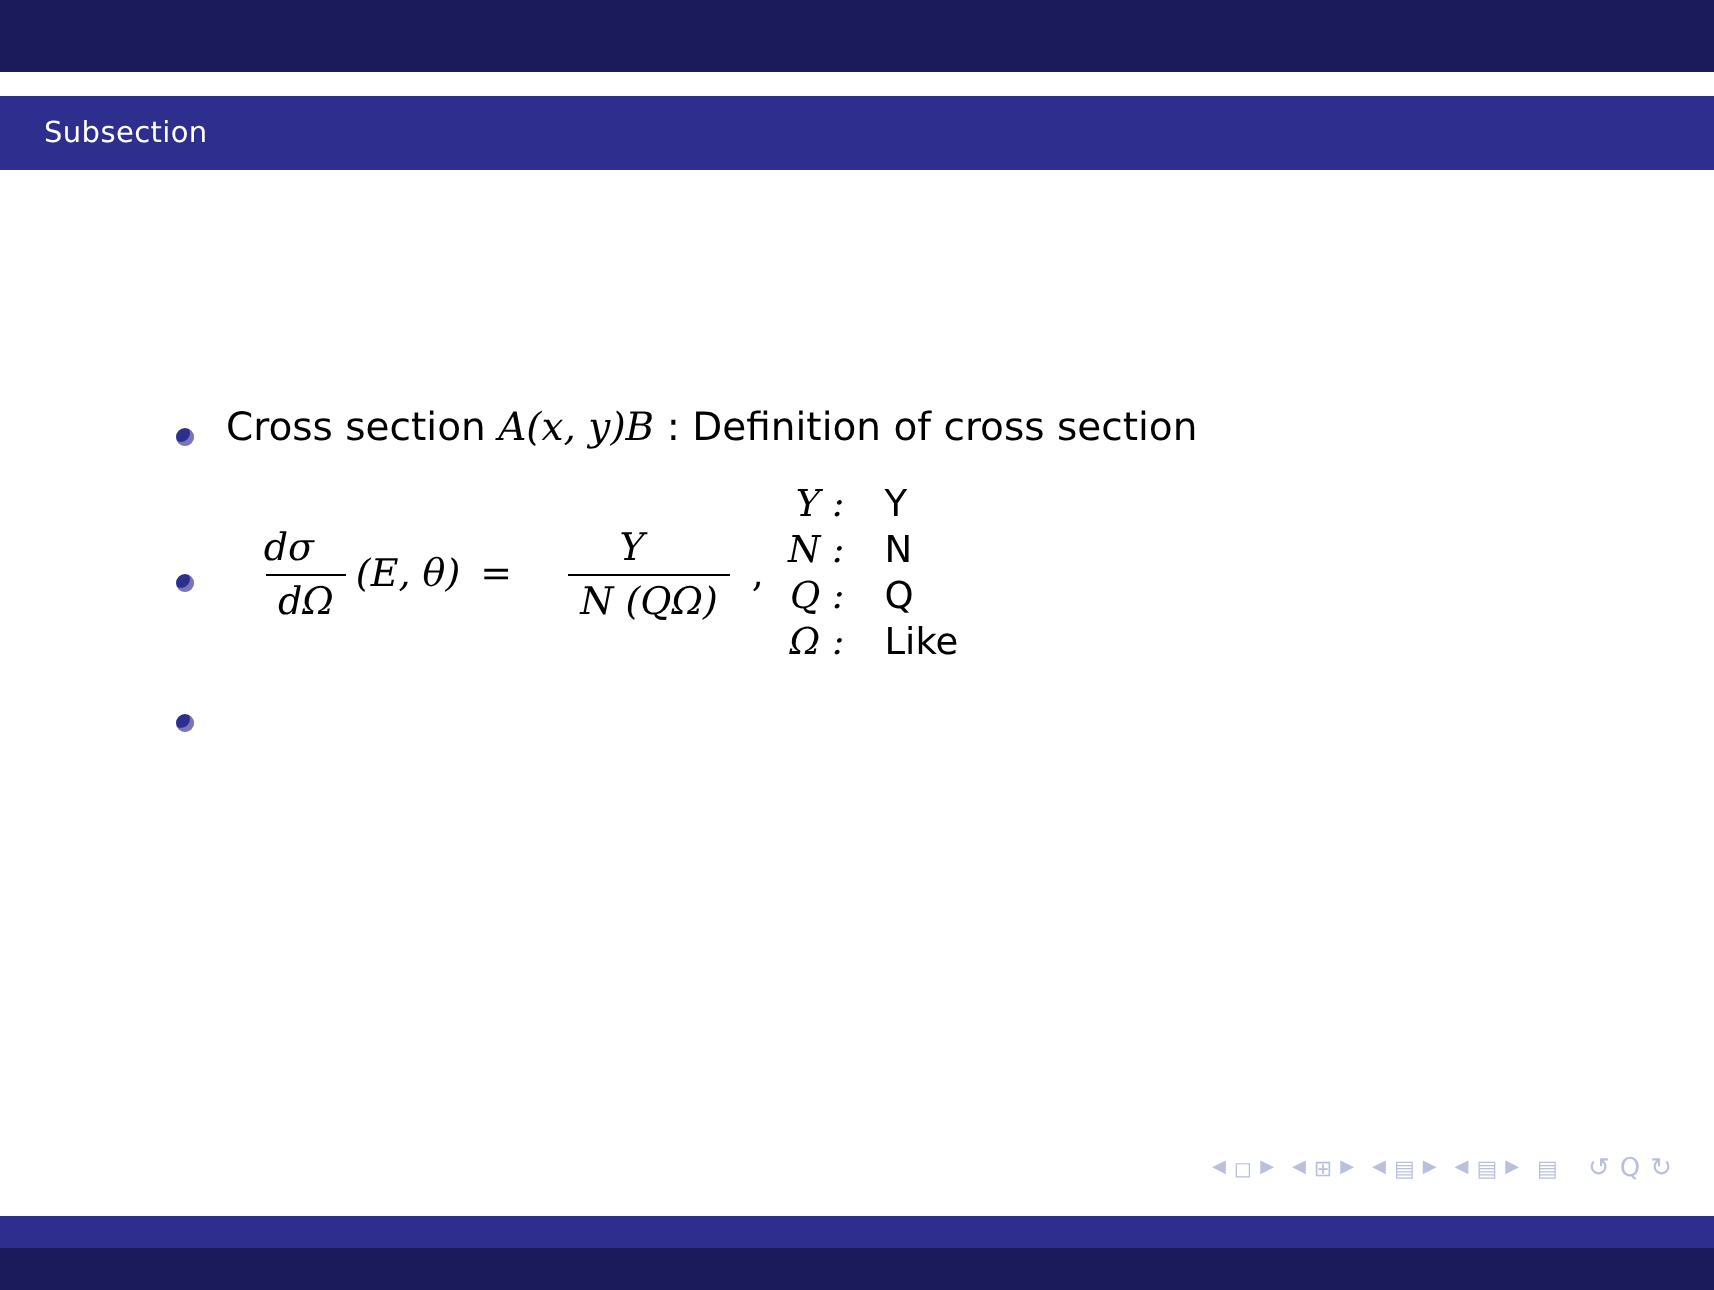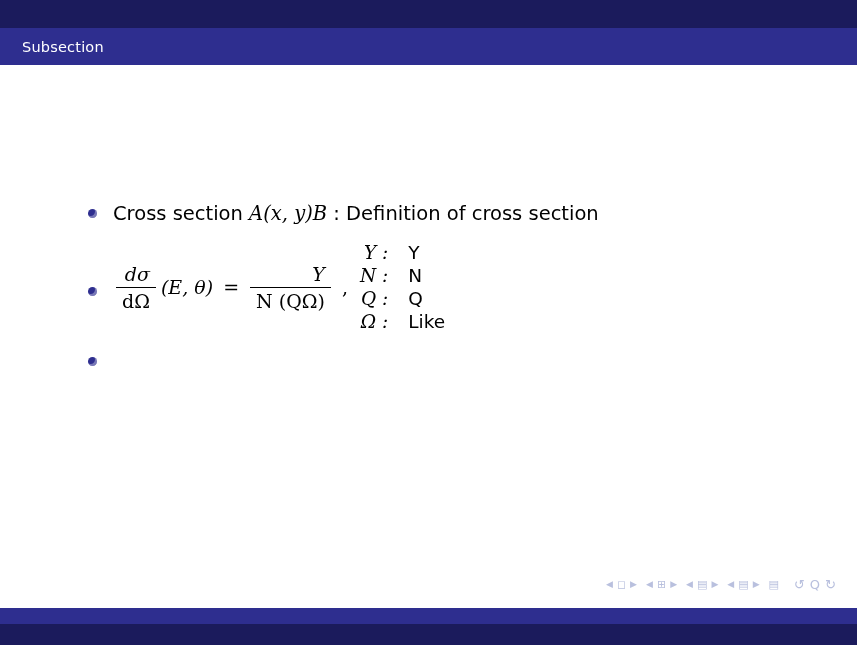--- a/index.html
+++ b/index.html
@@ -25,21 +25,21 @@
     position: absolute;
     top: 0;
     left: 0;
     width: 857px;
     height: 36px;
     background: #1b1b5c;
   }
   
   .header-bar {
     position: absolute;
-    top: 28px;
+    top: 48px;
     left: 0;
     width: 857px;
     height: 37px;
     background: #2e2e8f;
     display: flex;
     align-items: center;
   }
   .header-title {
     color: #ffffff;
     font-size: 14.5px;
@@ -68,21 +68,21 @@
   
   .content {
     position: absolute;
     top: 200px;
     left: 88px;
     width: 700px;
   }
 
   .item {
     display: flex;
-    align-items: flex-start;
+    align-items: center;
     margin-bottom: 6px;
   }
   .bullet {
     flex: 0 0 auto;
     width: 9px;
     height: 9px;
     border-radius: 50%;
     background: #2e2e8f;
     box-shadow: inset -2px -2px 0 rgba(255,255,255,0.35);
     margin-top: 9px;
@@ -108,31 +108,33 @@
   }
   .eq-body {
     display: flex;
     align-items: center;
     font-family: "DejaVu Serif", serif;
     font-size: 19px;
   }
   .frac {
     display: inline-flex;
     flex-direction: column;
-    align-items: flex-end;
+    align-items: center;
     vertical-align: middle;
     margin: 0 3px;
   }
   .frac .num {
     padding: 0 6px 2px 6px;
     font-style: italic;
   }
   .frac .den {
     padding: 2px 6px 0 6px;
     border-top: 1.3px solid #000;
+    font-style: italic;
+    margin-left: 17px;
   }
   .eq-sym {
     font-style: italic;
     margin: 12px 2px;
   }
   .eq-eq {
     font-style: normal;
     margin: 0 8px;
   }
   .eq-comma {

